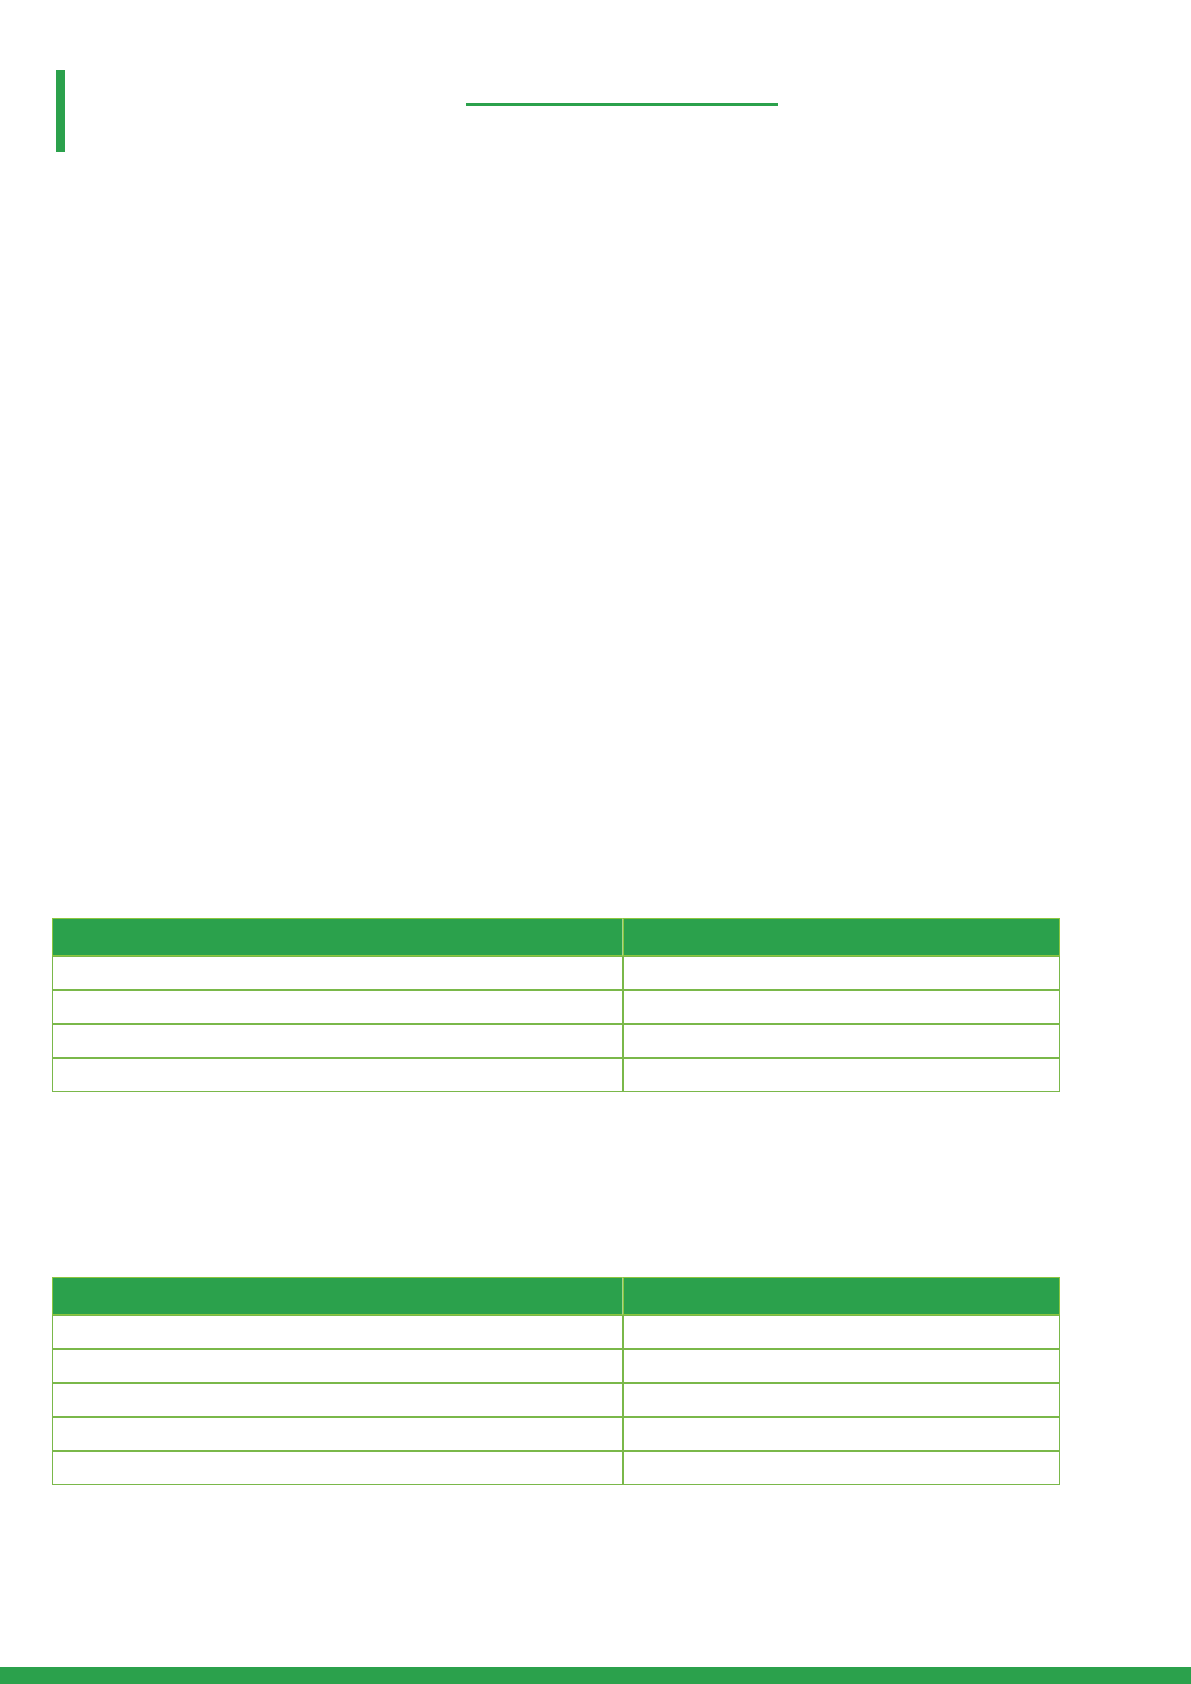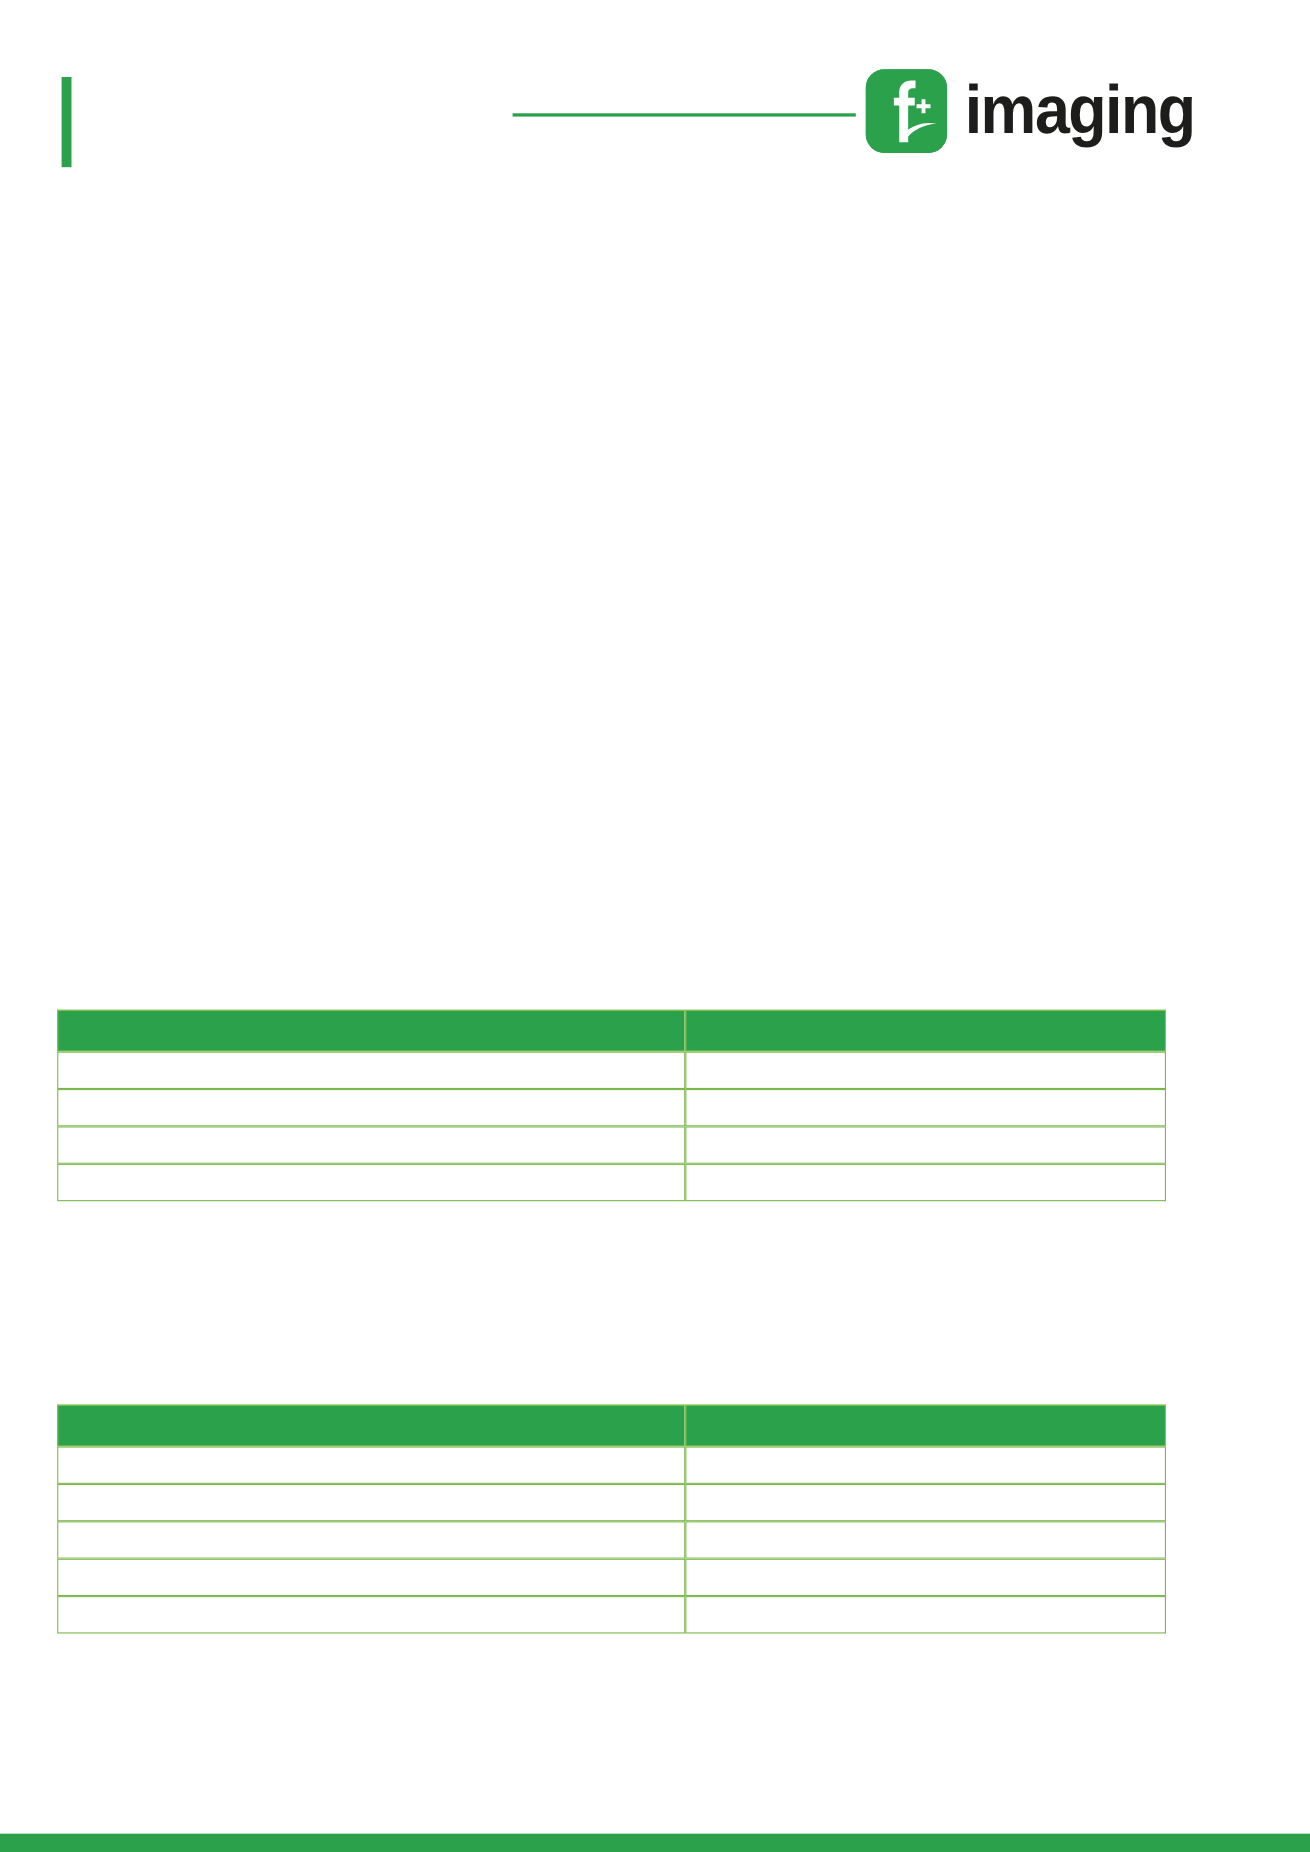--- a/index.html
+++ b/index.html
@@ -194,35 +194,20 @@
 
     <div class="accent-bar"></div>
 
     <div class="header-title-slot">
       <span class="doc-title"></span>
       <span class="doc-subtitle"></span>
     </div>
 
     <div class="header-rule"></div>
 
-    <div class="logo">
-      <div class="logo-mark">
-        <svg width="74" height="76" viewBox="0 0 74 76" aria-hidden="true">
-
-          <rect x="0" y="0" width="74" height="76" rx="17" ry="17" fill="#2ba14c"></rect>
-
-          <path d="M30.5 20.5 c0 -6.2 4.6 -10.4 11.2 -10.4 l3.6 0 l0 7.2 l-2.6 0 c-2.6 0 -4.1 1.4 -4.1 4.0 l0 4.6 l6.0 0 l0 6.9 l-6.0 0 l0 33.5 l-8.1 0 l0 -33.5 l-4.9 0 l0 -6.9 l4.9 0 z" fill="#ffffff"></path>
-
-          <path d="M50.8 27.2 l3.5 0 l0 4.6 l4.6 0 l0 3.5 l-4.6 0 l0 4.6 l-3.5 0 l0 -4.6 l-4.6 0 l0 -3.5 l4.6 0 z" fill="#ffffff"></path>
-
-          <path d="M31.0 62.0 C40.0 50.5 54.0 47.0 64.5 49.5 C54.5 49.8 42.5 54.5 36.5 64.0 z" fill="#ffffff"></path>
-        </svg>
-      </div>
-      <div class="logo-wordmark">imaging</div>
-    </div>
   </div>
 
   <div class="body-block" style="top:200px;">
     <div class="section-heading"></div>
     <p></p>
   </div>
 
   <div class="body-block" style="top:640px;">
     <div class="section-heading"></div>
     <p></p>

